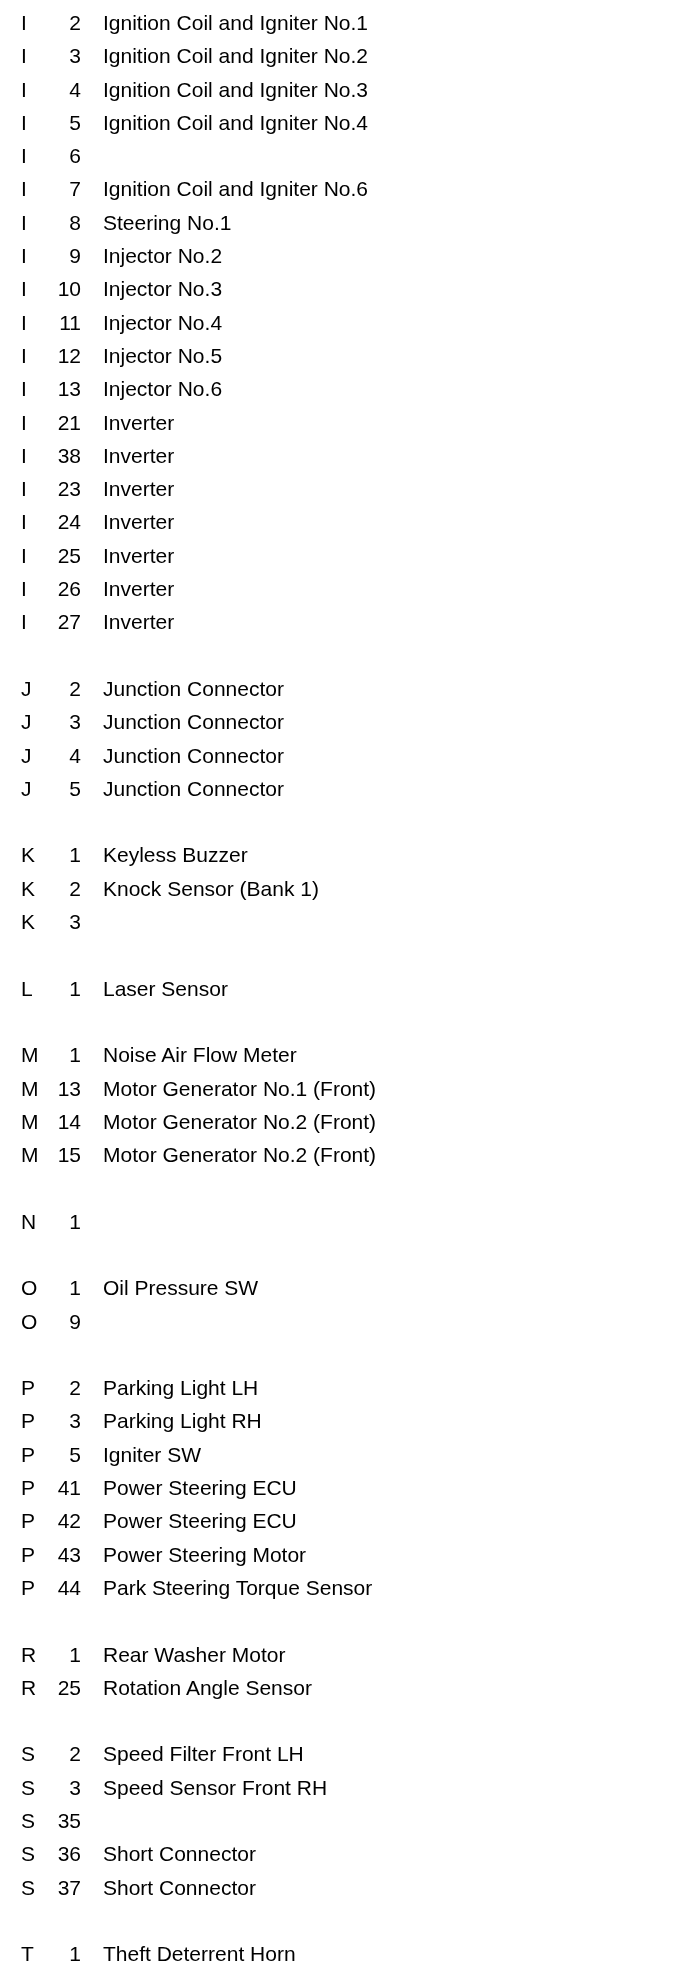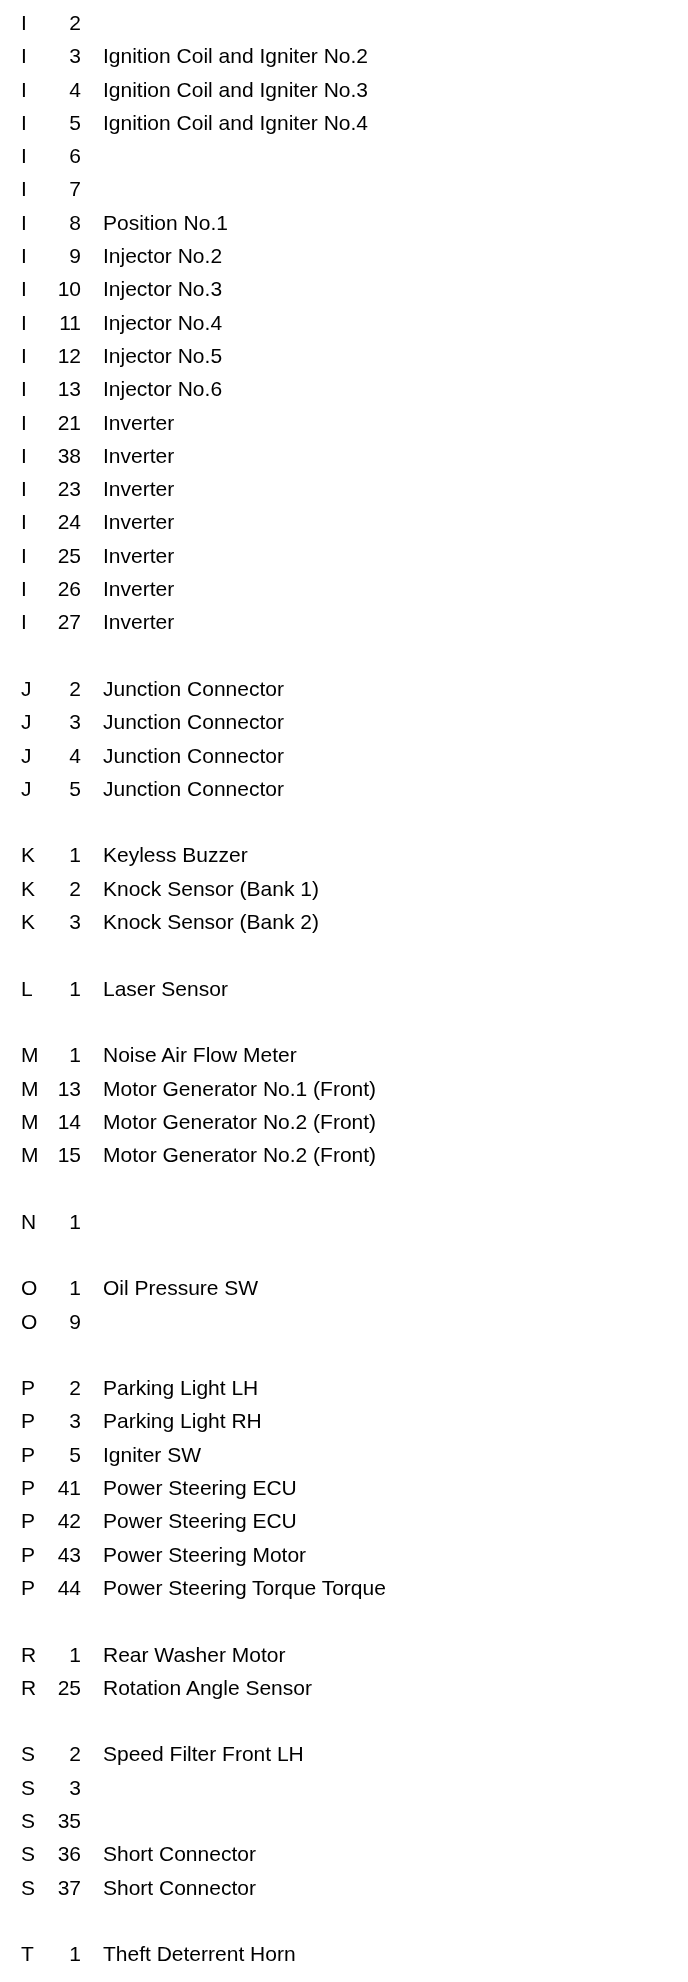--- a/index.html
+++ b/index.html
@@ -44,20 +44,21 @@
 </style>
 </head>
 <body style="background-color: rgb(255, 255, 255);">
 
 <div class="page" style="background-color: rgb(255, 255, 255); color: rgb(0, 0, 0);">
   <div id="list-container">
       <div class="group">
   <div class="row">
     <span class="cell letter">I</span>
     <span class="cell number">2</span>
+    <span class="cell desc">Ignition Coil and Igniter No.1</span>
   </div>
 
   <div class="row">
     <span class="cell letter">I</span>
     <span class="cell number">3</span>
     <span class="cell desc">Ignition Coil and Igniter No.2</span>
   </div>
 
   <div class="row">
     <span class="cell letter">I</span>
@@ -72,26 +73,27 @@
   </div>
 
   <div class="row">
     <span class="cell letter">I</span>
     <span class="cell number">6</span>
   </div>
 
   <div class="row">
     <span class="cell letter">I</span>
     <span class="cell number">7</span>
+    <span class="cell desc">Ignition Coil and Igniter No.6</span>
   </div>
 
   <div class="row">
     <span class="cell letter">I</span>
     <span class="cell number">8</span>
-    <span class="cell desc">Position No.1</span>
+    <span class="cell desc">Steering No.1</span>
   </div>
 
   <div class="row">
     <span class="cell letter">I</span>
     <span class="cell number">9</span>
     <span class="cell desc">Injector No.2</span>
   </div>
 
   <div class="row">
     <span class="cell letter">I</span>
@@ -193,21 +195,20 @@
 
   <div class="row">
     <span class="cell letter">K</span>
     <span class="cell number">2</span>
     <span class="cell desc">Knock Sensor (Bank 1)</span>
   </div>
 
   <div class="row">
     <span class="cell letter">K</span>
     <span class="cell number">3</span>
-    <span class="cell desc">Knock Sensor (Bank 2)</span>
   </div>
 </div>
       <div class="group">
   <div class="row">
     <span class="cell letter">L</span>
     <span class="cell number">1</span>
     <span class="cell desc">Laser Sensor</span>
   </div>
 </div>
       <div class="group">
@@ -286,21 +287,21 @@
 
   <div class="row">
     <span class="cell letter">P</span>
     <span class="cell number">43</span>
     <span class="cell desc">Power Steering Motor</span>
   </div>
 
   <div class="row">
     <span class="cell letter">P</span>
     <span class="cell number">44</span>
-    <span class="cell desc">Power Steering Torque Torque</span>
+    <span class="cell desc">Park Steering Torque Sensor</span>
   </div>
 </div>
       <div class="group">
   <div class="row">
     <span class="cell letter">R</span>
     <span class="cell number">1</span>
     <span class="cell desc">Rear Washer Motor</span>
   </div>
 
   <div class="row">
@@ -312,20 +313,21 @@
       <div class="group">
   <div class="row">
     <span class="cell letter">S</span>
     <span class="cell number">2</span>
     <span class="cell desc">Speed Filter Front LH</span>
   </div>
 
   <div class="row">
     <span class="cell letter">S</span>
     <span class="cell number">3</span>
+    <span class="cell desc">Speed Sensor Front RH</span>
   </div>
 
   <div class="row">
     <span class="cell letter">S</span>
     <span class="cell number">35</span>
   </div>
 
   <div class="row">
     <span class="cell letter">S</span>
     <span class="cell number">36</span>

